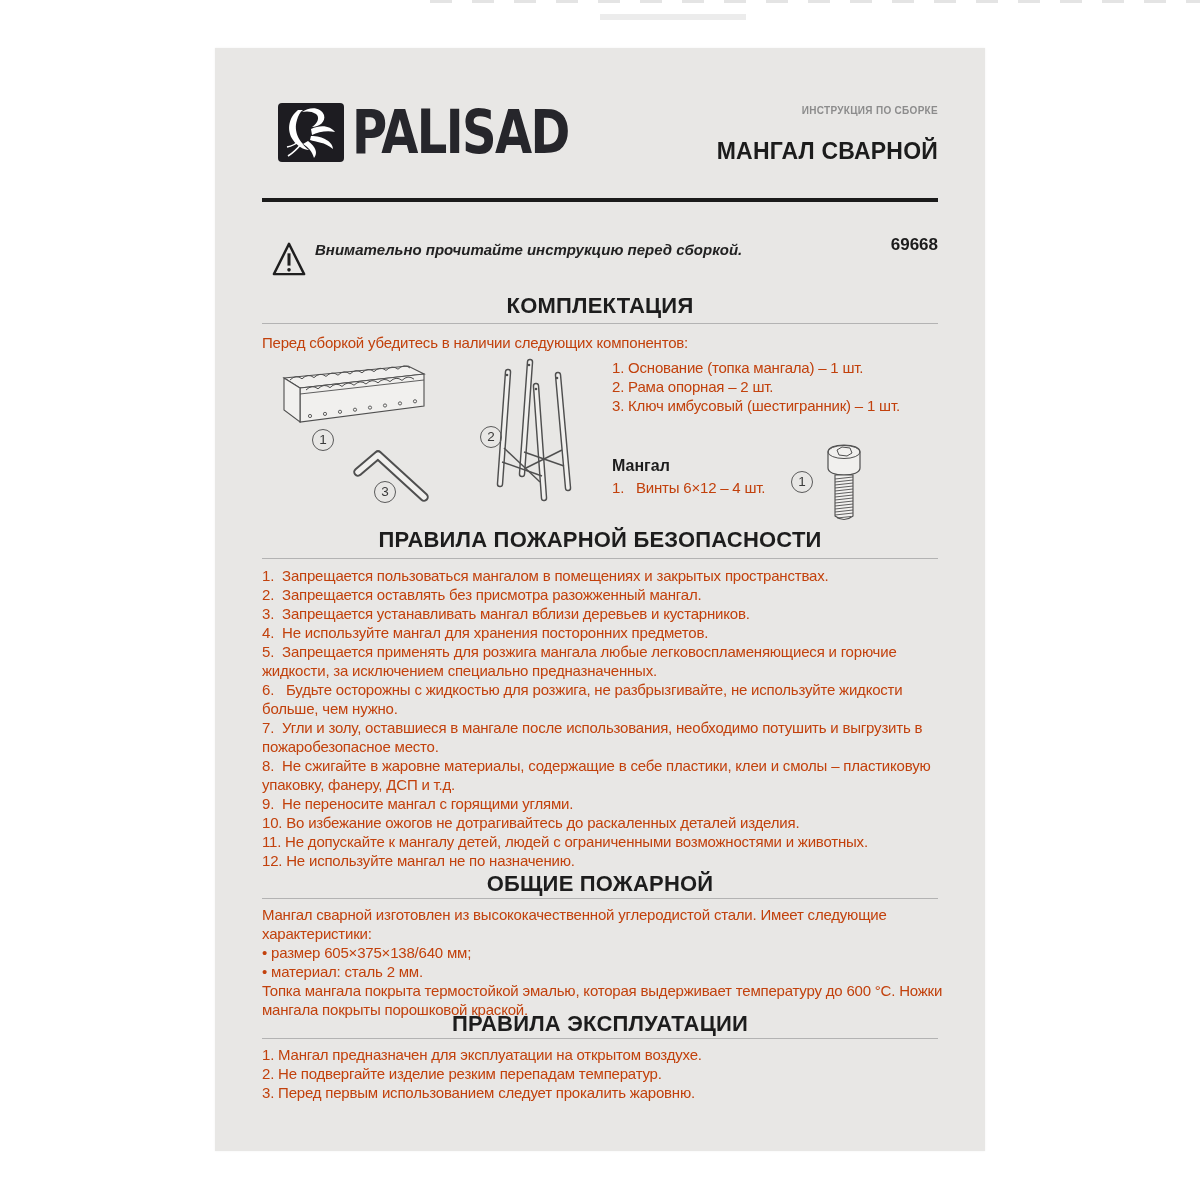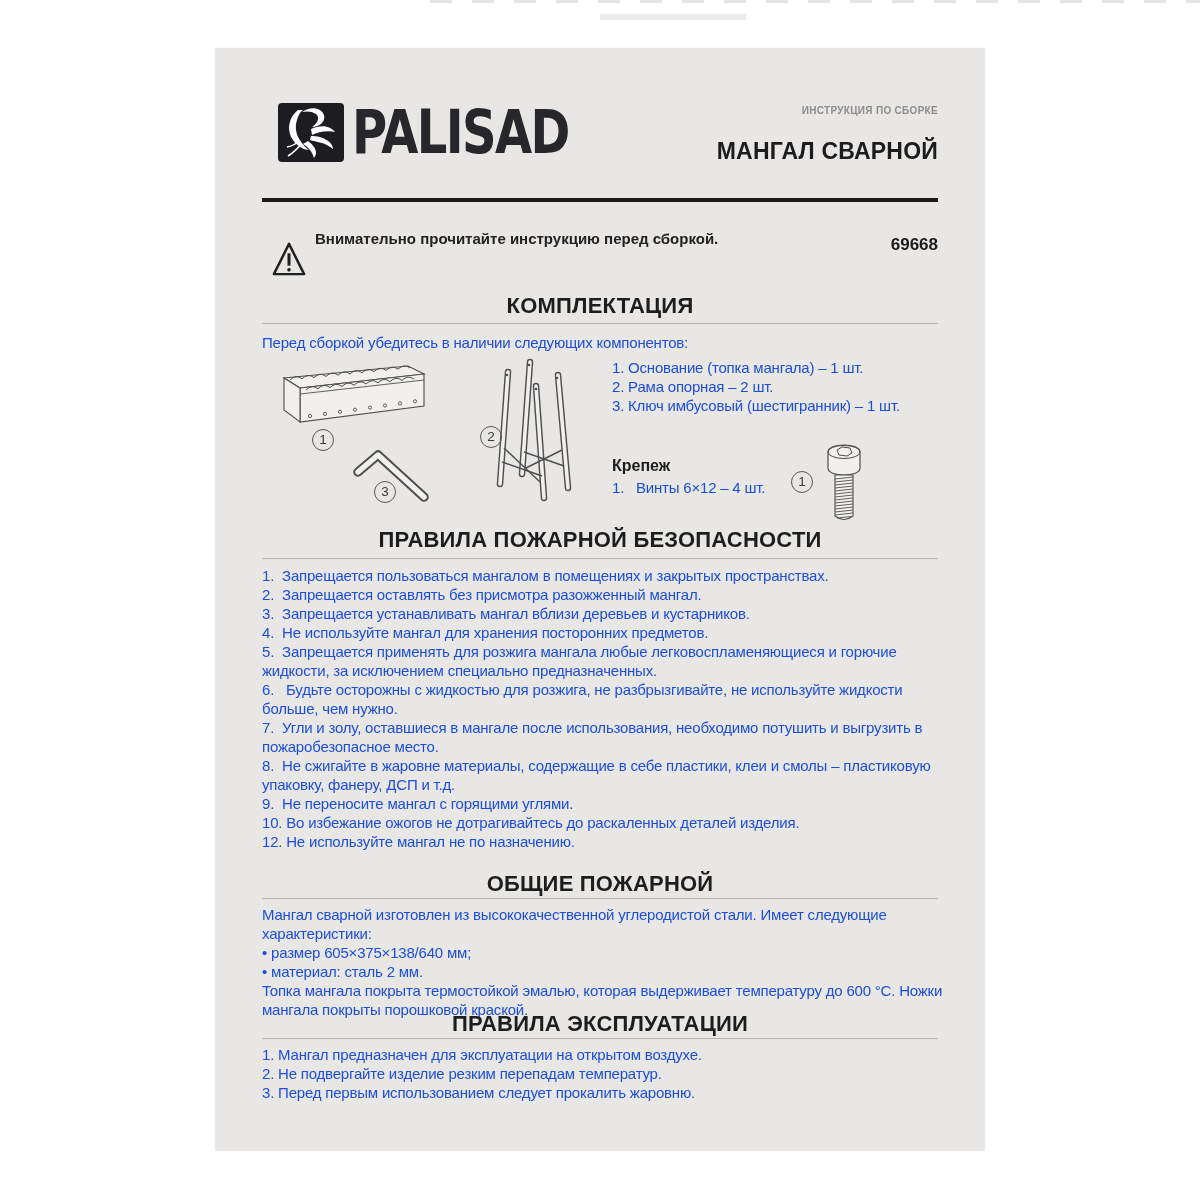--- a/index.html
+++ b/index.html
@@ -19,33 +19,33 @@
   .wordmark{margin-left:8px;font-family:"DejaVu Sans","Liberation Sans",sans-serif;
             font-weight:bold;font-size:60px;line-height:59px;color:#26262b;
             letter-spacing:-2px;transform:scaleX(.8);transform-origin:left center;white-space:nowrap;}
   .hdr-right{position:absolute;right:47px;top:57px;text-align:right;}
   .doc-type{font-size:10px;font-weight:bold;color:#8c8c8c;letter-spacing:.3px;}
   .product{font-size:23px;font-weight:bold;color:#1c1c1c;margin-top:22px;letter-spacing:.2px;}
   .hdr-divider{position:absolute;left:47px;right:47px;top:150px;height:3.5px;background:#1b1b1b;}
   .article-num{position:absolute;right:47px;top:167px;font-size:17px;font-weight:bold;color:#1c1c1c;margin-top:20px;}
 
   .warn-tri{position:absolute;left:57px;top:190px;}
-  .warn-text{position:absolute;left:100px;top:182px;font-size:15px;font-weight:bold;color:#222;}
+  .warn-text{position:absolute;left:100px;top:193px;font-size:15px;font-weight:bold;color:#222;font-style:italic;}
 
   
   .sec-head{position:absolute;left:47px;right:47px;text-align:center;
             font-size:22px;font-weight:bold;color:#1d1d1d;letter-spacing:.2px;}
   .sec-hr{position:absolute;left:47px;right:47px;height:1px;background:#b3b3b3;}
   .h-comp{top:245px}.hr-comp{top:275px}
   .h-fire{top:479px}.hr-fire{top:510px}
   .h-gen{top:823px}.hr-gen{top:850px}
   .h-use{top:963px}.hr-use{top:990px}
 
   .comp-intro{position:absolute;left:47px;right:47px;top:285px;}
-  p.t{font-size:15px;line-height:19px;margin:0;letter-spacing:-.2px;color:#1d4ed8;}
+  p.t{font-size:15px;line-height:19px;margin:0;letter-spacing:-.2px;color:#c2410c;}
 
   
   .figure{position:absolute;left:47px;right:47px;top:306px;height:175px;}
   .fig-abs{position:absolute;}
   .circ{position:absolute;width:22px;height:22px;border:1.5px solid #5a5a5a;border-radius:50%;
         box-sizing:border-box;text-align:center;font-size:13.5px;line-height:19px;color:#3a3a3a;}
   .comp-list{position:absolute;left:350px;top:4px;width:320px;}
   .fast-title{position:absolute;left:350px;top:103px;font-size:16px;font-weight:bold;color:#1d1d1d;}
   .fast-item{position:absolute;left:350px;top:124px;}
 
@@ -159,21 +159,21 @@
         </g>
       </svg>
     </div>
     <div class="circ" style="left:218px;top:72px">2</div>
 
     <div class="comp-list">
       <p class="t">1.&nbsp;Основание (топка мангала) – 1 шт.</p>
       <p class="t">2.&nbsp;Рама опорная – 2 шт.</p>
       <p class="t">3.&nbsp;Ключ имбусовый (шестигранник) – 1 шт.</p>
     </div>
-    <div class="fast-title">Крепеж</div>
+    <div class="fast-title">Мангал</div>
     <p class="t fast-item">1.&nbsp;&nbsp;&nbsp;Винты 6×12 – 4 шт.</p>
 
     <div class="fig-abs" style="left:556px;top:88px">
       <svg width="56" height="86" viewBox="0 0 56 86">
         <path class="paper" stroke-width="1.2" d="M10 10 C10 5.5 17 3 26 3 C35 3 42 5.5 42 10 L42 26 C42 30.5 35 33 26 33 C17 33 10 30.5 10 26 Z"></path>
         <ellipse class="ink" stroke-width="1" cx="26" cy="10" rx="16" ry="6.5"></ellipse>
         <path class="ink" stroke-width="1" d="M19 8 L24 5 L32 6 L34 11 L29 14 L21 13 Z"></path>
         <path class="paper" stroke-width="1.1" d="M17 33 L35 33 L35 74 Q26 81 17 74 Z"></path>
         <g stroke="#4f4f4f" stroke-width=".9">
           <path d="M17 37 L35 35"></path>
@@ -202,20 +202,21 @@
     <p class="t">1.&nbsp;&nbsp;Запрещается пользоваться мангалом в помещениях и закрытых пространствах.</p>
     <p class="t">2.&nbsp;&nbsp;Запрещается оставлять без присмотра разожженный мангал.</p>
     <p class="t">3.&nbsp;&nbsp;Запрещается устанавливать мангал вблизи деревьев и кустарников.</p>
     <p class="t">4.&nbsp;&nbsp;Не используйте мангал для хранения посторонних предметов.</p>
     <p class="t">5.&nbsp;&nbsp;Запрещается применять для розжига мангала любые легковоспламеняющиеся и горючие жидкости, за исключением специально предназначенных.</p>
     <p class="t">6.&nbsp;&nbsp;&nbsp;Будьте осторожны с жидкостью для розжига, не разбрызгивайте, не используйте жидкости больше, чем нужно.</p>
     <p class="t">7.&nbsp;&nbsp;Угли и золу, оставшиеся в мангале после использования, необходимо потушить и выгрузить в пожаробезопасное место.</p>
     <p class="t">8.&nbsp;&nbsp;Не сжигайте в жаровне материалы, содержащие в себе пластики, клеи и смолы – пластиковую упаковку, фанеру, ДСП и т.д.</p>
     <p class="t">9.&nbsp;&nbsp;Не переносите мангал с горящими углями.</p>
     <p class="t">10.&nbsp;Во избежание ожогов не дотрагивайтесь до раскаленных деталей изделия.</p>
+    <p class="t">11.&nbsp;Не допускайте к мангалу детей, людей с ограниченными возможностями и животных.</p>
     <p class="t">12.&nbsp;Не используйте мангал не по назначению.</p>
   </div>
 
   <div class="sec-head h-gen">ОБЩИЕ ПОЖАРНОЙ</div>
   <div class="sec-hr hr-gen"></div>
   <div class="gen-body">
     <p class="t">Мангал сварной изготовлен из высококачественной углеродистой стали. Имеет следующие характеристики:</p>
     <p class="t bullet">размер 605×375×138/640 мм;</p>
     <p class="t bullet">материал: сталь 2 мм.</p>
     <p class="t">Топка мангала покрыта термостойкой эмалью, которая выдерживает температуру до 600 °С. Ножки мангала покрыты порошковой краской.</p>

